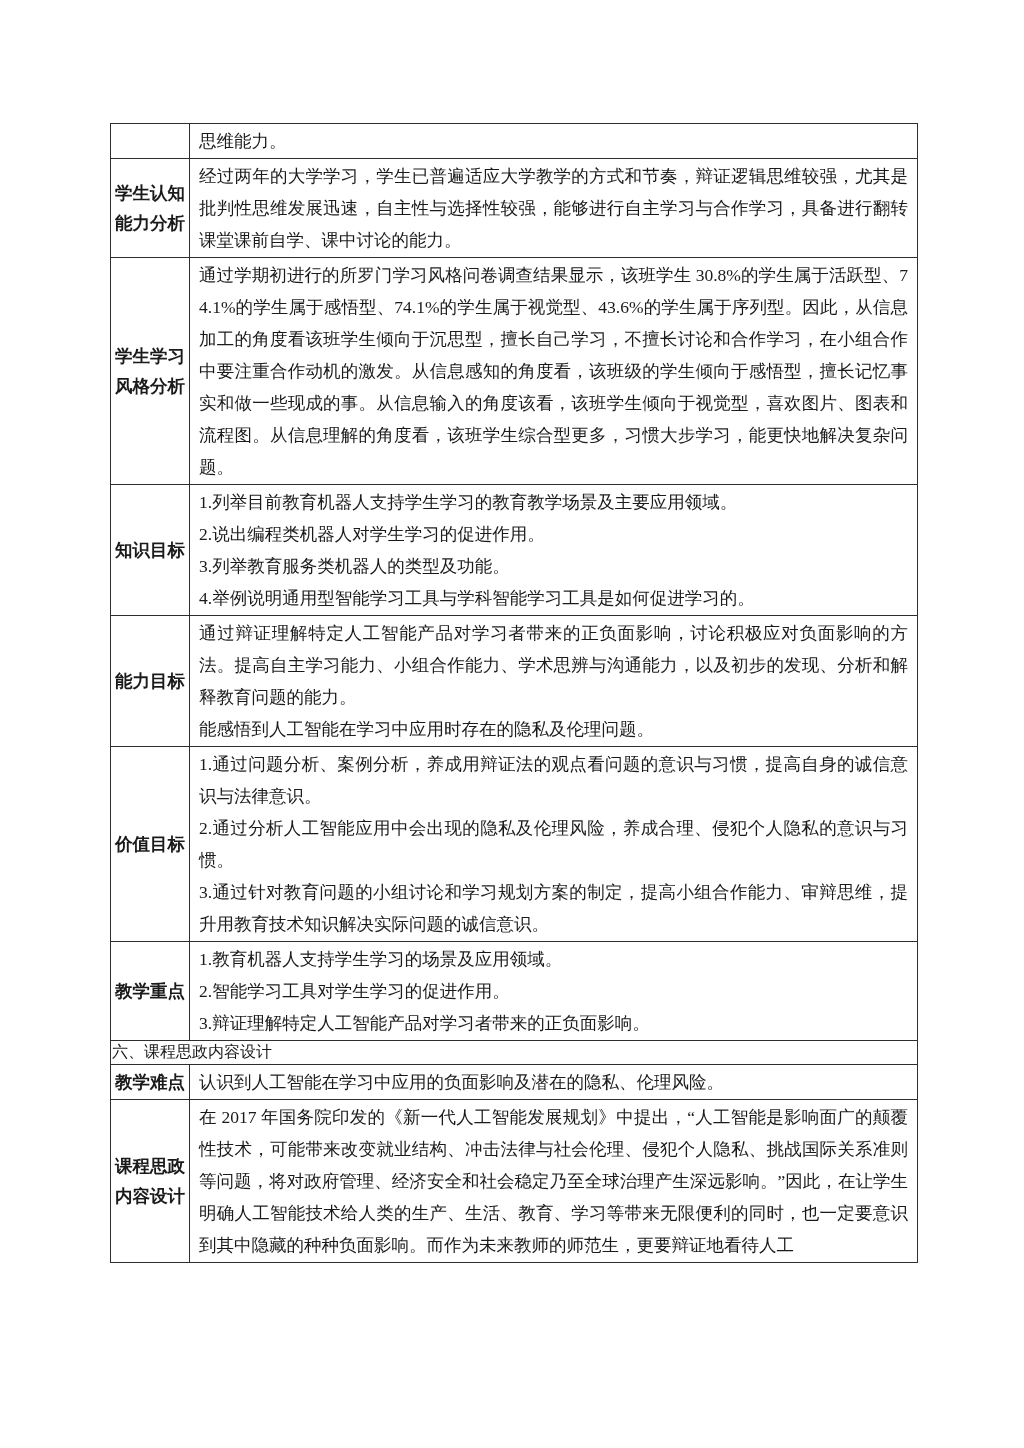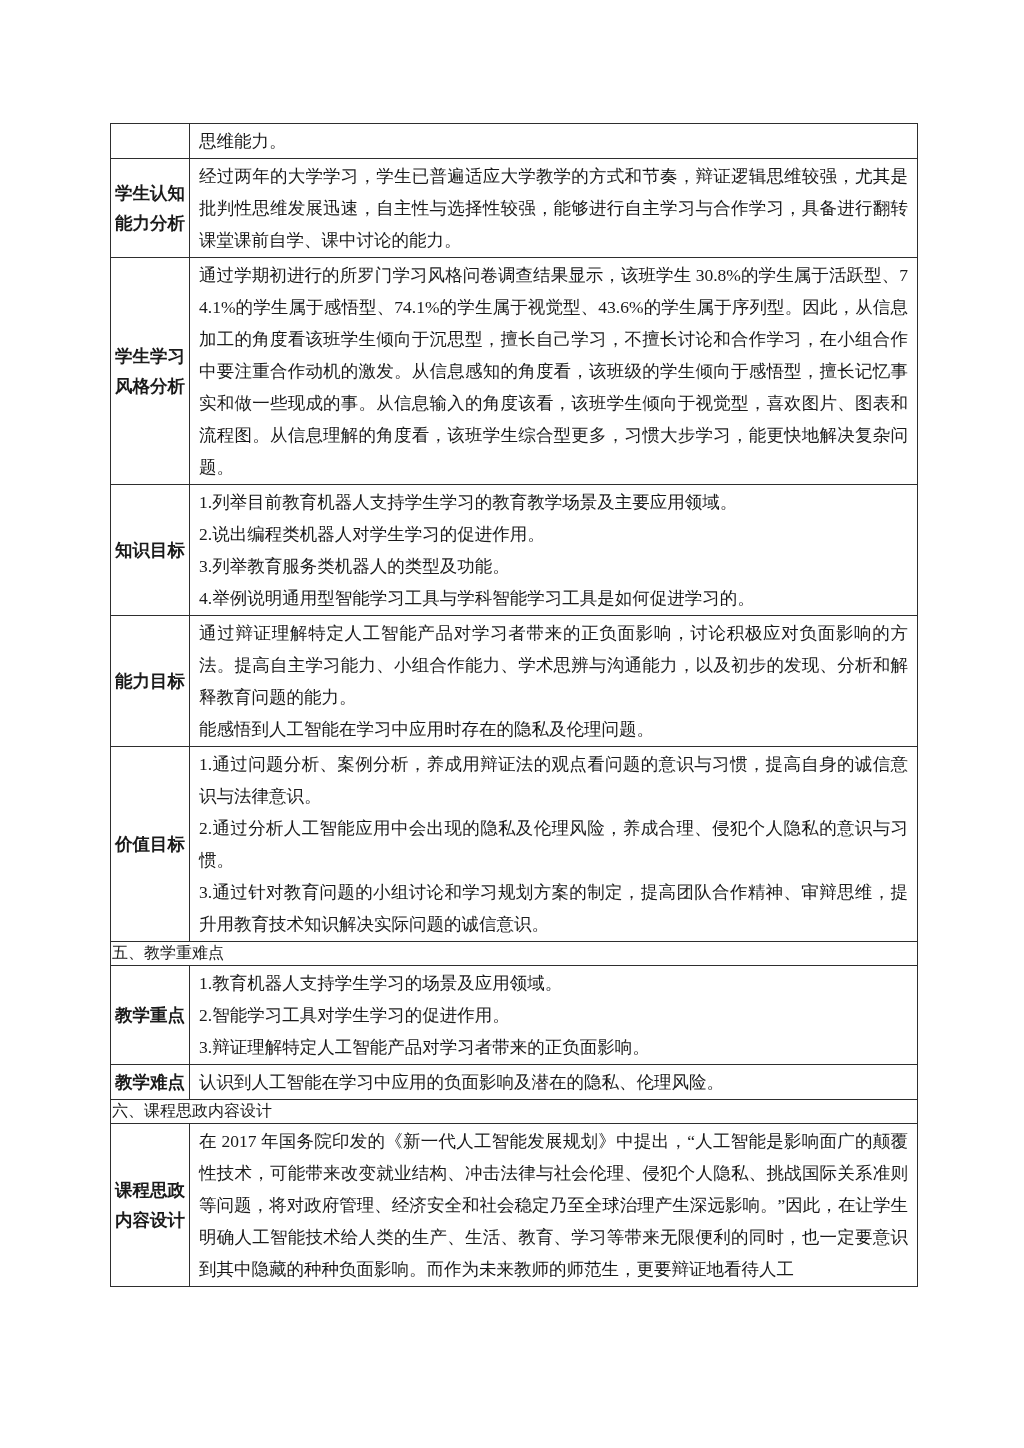--- a/index.html
+++ b/index.html
@@ -88,42 +88,39 @@
           <td class="content-cell">
             <p class="para"><span>通过辩证理解特定人工智能产品对学习者带来的正负面影响，讨论积极应对负面影响的方法。提高自主学习能力、小组合作能力、学术思辨与沟通能力，以及初步的发现、分析和解释教育问题的能力。</span></p>
             <p class="para"><span>能感悟到人工智能在学习中应用时存在的隐私及伦理问题。</span></p>
           </td>
         </tr>
         <tr>
           <td class="label-cell">价值目标</td>
           <td class="content-cell">
             <p class="para"><span>1.通过问题分析、案例分析，养成用</span><span class="bold">辩证法</span><span>的观点看问题的意识与习惯，提高自身的</span><span class="bold">诚信意识</span><span>与</span><span class="bold">法律意识</span><span>。</span></p>
             <p class="para"><span>2.通过分析人工智能应用中会出现的</span><span class="bold">隐私及伦理风险</span><span>，养成</span><span class="bold">合理、侵犯个人隐私</span><span>的意识与习惯。</span></p>
-            <p class="para"><span>3.通过针对教育问题的小组讨论和学习规划方案的制定，提高</span><span class="bold">团队合作精神</span><span>、审辩思维，提升用教育技术知识解决实际问题的</span><span class="bold">诚信意识</span><span>。</span></p>
+            <p class="para"><span>3.通过针对教育问题的小组讨论和学习规划方案的制定，提高</span><span class="bold">小组合作能力</span><span>、审辩思维，提升用教育技术知识解决实际问题的</span><span class="bold">诚信意识</span><span>。</span></p>
           </td>
-        </tr>
-        <tr>
-          <td colspan="2" class="section-cell">五、教学重难点</td>
         </tr>
         <tr>
           <td class="label-cell">教学重点</td>
           <td class="content-cell">
             <p class="para"><span>1.教育机器人支持学生学习的场景及应用领域。</span></p>
             <p class="para"><span>2.智能学习工具对学生学习的促进作用。</span></p>
             <p class="para"><span>3.辩证理解特定人工智能产品对学习者带来的正负面影响。</span></p>
           </td>
         </tr>
         <tr>
+          <td colspan="2" class="section-cell">六、课程思政内容设计</td>
+        </tr>
+        <tr>
           <td class="label-cell">教学难点</td>
           <td class="content-cell">
             <p class="para"><span>认识到人工智能在学习中应用的负面影响及潜在的隐私、伦理风险。</span></p>
           </td>
-        </tr>
-        <tr>
-          <td colspan="2" class="section-cell">六、课程思政内容设计</td>
         </tr>
         <tr>
           <td class="label-cell">课程思政内容设计</td>
           <td class="content-cell">
             <p class="para"><span>在 2017 年国务院印发的《新一代人工智能发展规划》中提出，“人工智能是影响面广的颠覆性技术，可能带来改变就业结构、冲击</span><span class="bold">法律与社会伦理</span><span>、</span><span class="bold">侵犯个人隐私</span><span>、挑战国际关系准则等问题，将对政府管理、经济安全和社会稳定乃至全球治理产生深远影响。”因此，在让学生明确人工智能技术给人类的生产、生活、教育、学习等带来无限便利的同时，也一定要意识到其中隐藏的种种负面影响。而作为未来教师的师范生，更要辩证地看待人工</span></p>
           </td>
         </tr>
       </tbody>
   </table>
 </div>

